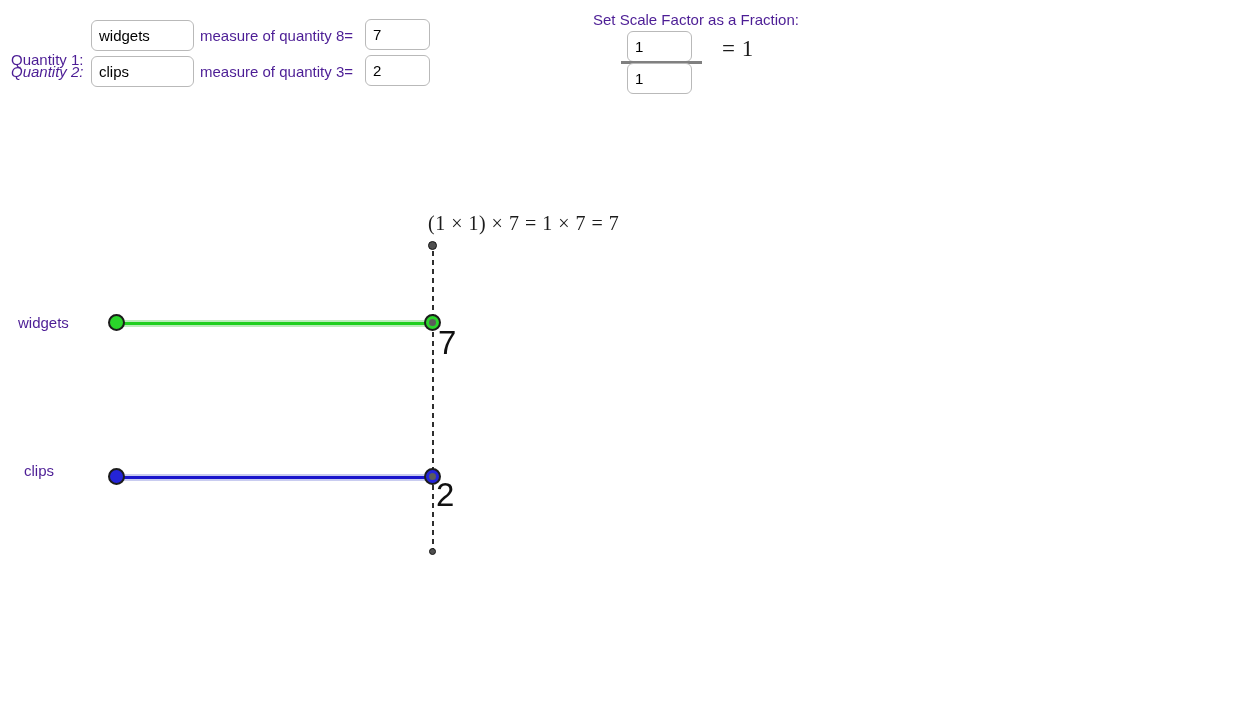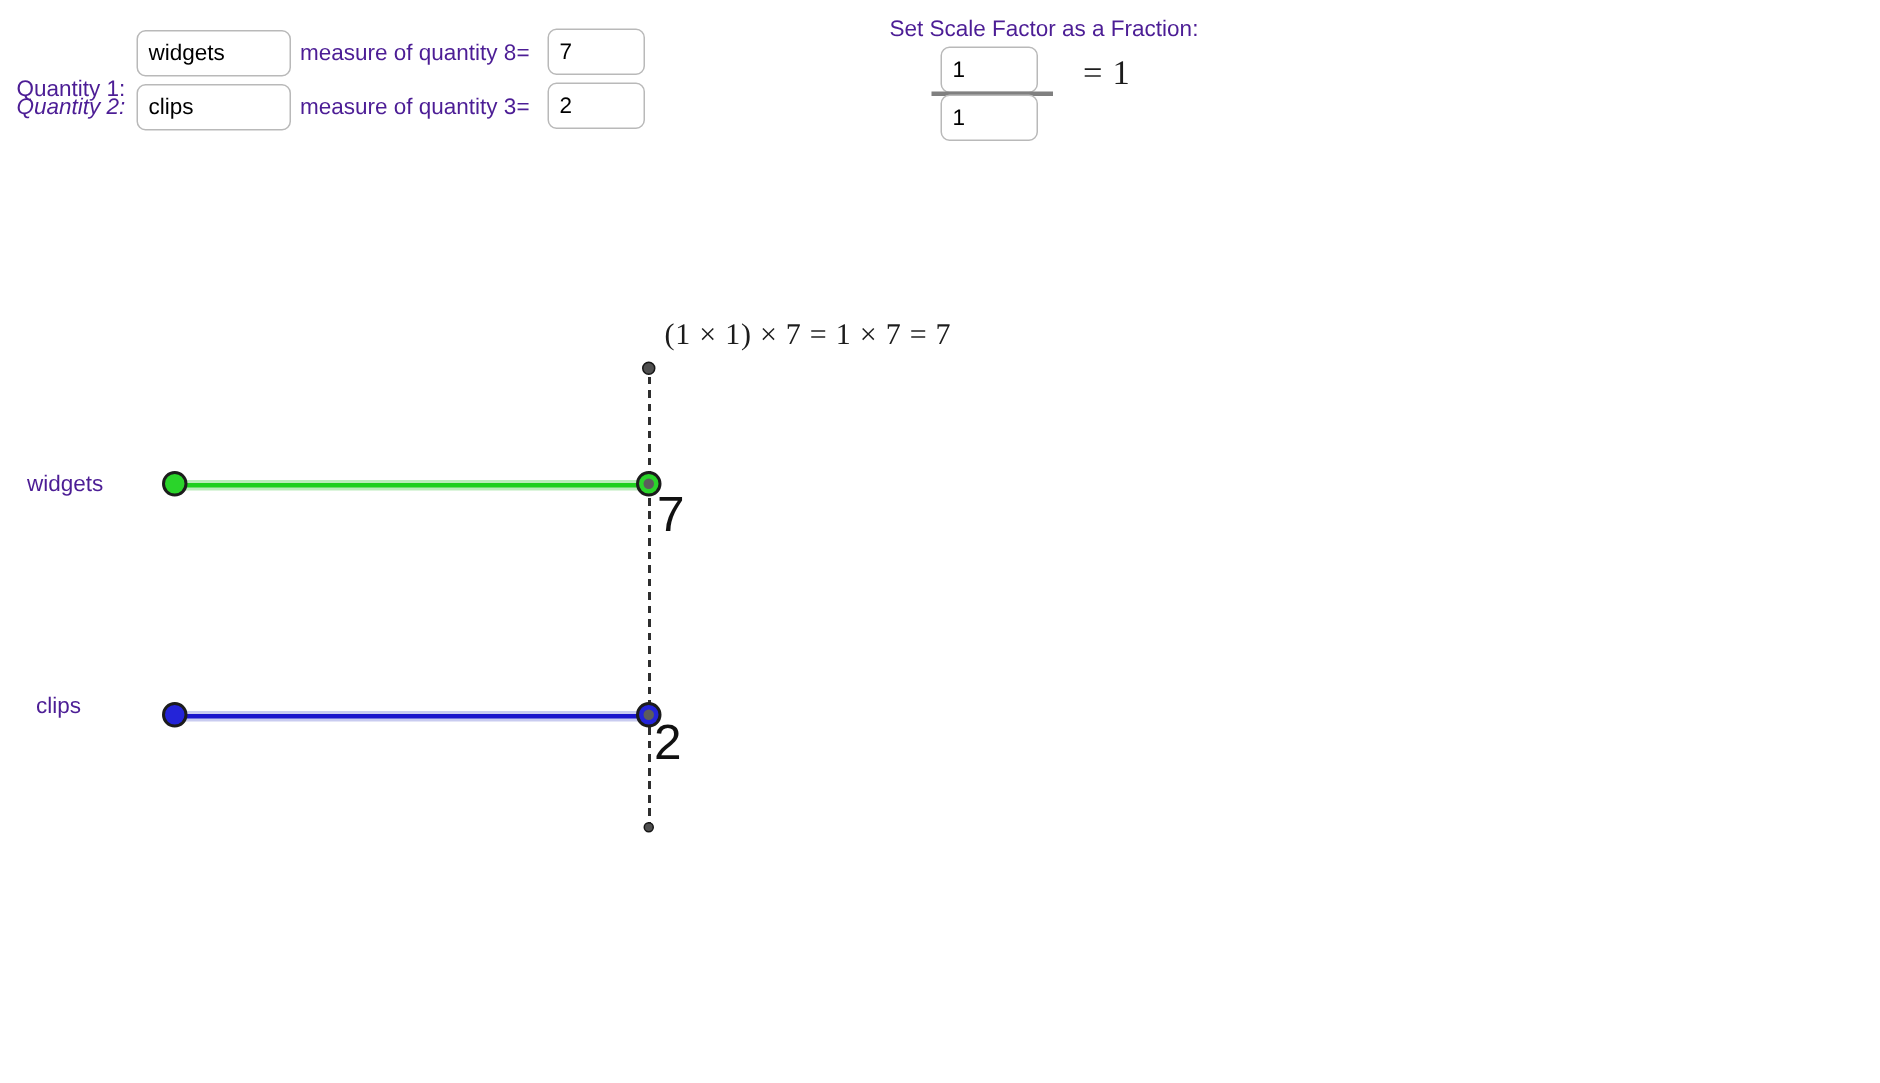--- a/index.html
+++ b/index.html
@@ -96,21 +96,21 @@
   <input class="tbox wide" style="left: 91px; top: 56px;" type="text" value="clips">
   <div class="lbl" style="left:200px; top:63px;">measure of quantity 3=</div>
   <input class="tbox narrow" style="left: 365px; top: 55px;" type="text" value="2">
 
   <div class="lbl" style="left:593px; top:11px;">Set Scale Factor as a Fraction:</div>
   <input class="tbox narrow" style="left: 627px; top: 31px;" type="text" value="1">
   <div class="frac-bar" style="left:621px; top:61px; width:81px;"></div>
   <input class="tbox narrow" style="left: 627px; top: 63px;" type="text" value="1">
   <div class="math eq-result" style="left:722px; top:36px;">= 1</div>
 
-  <div class="math" style="left:443px; top:212px;">(1 × 1) × 7 = 1 × 7 = 7</div>
+  <div class="math" style="left:428px; top:212px;">(1 × 1) × 7 = 1 × 7 = 7</div>
 
   <div class="mini-dot" style="left:428px; top:241px; width:9px; height:9px;"></div>
   <div class="dash-v" style="left:432px; top:251px; height:298px;"></div>
   <div class="mini-dot" style="left:429px; top:548px; width:7px; height:7px;"></div>
 
   <div class="lbl" style="left:18px; top:314px;">widgets</div>
   <div class="seg-halo halo-green" style="left:115px; top:320px; width:320px;">
     <div class="seg-core core-green"></div>
   </div>
   <div class="pt pt-green" style="left:108px; top:314px;"></div>

